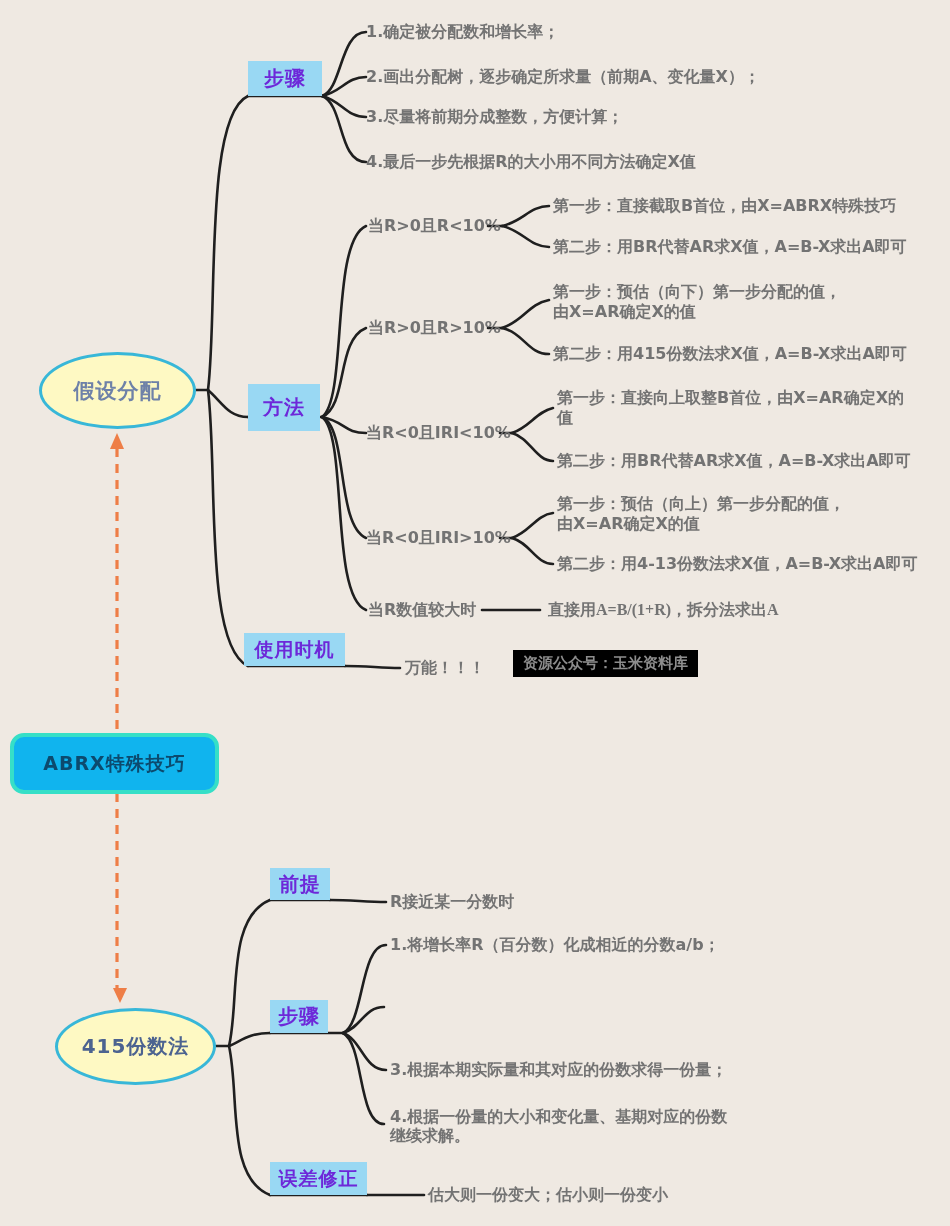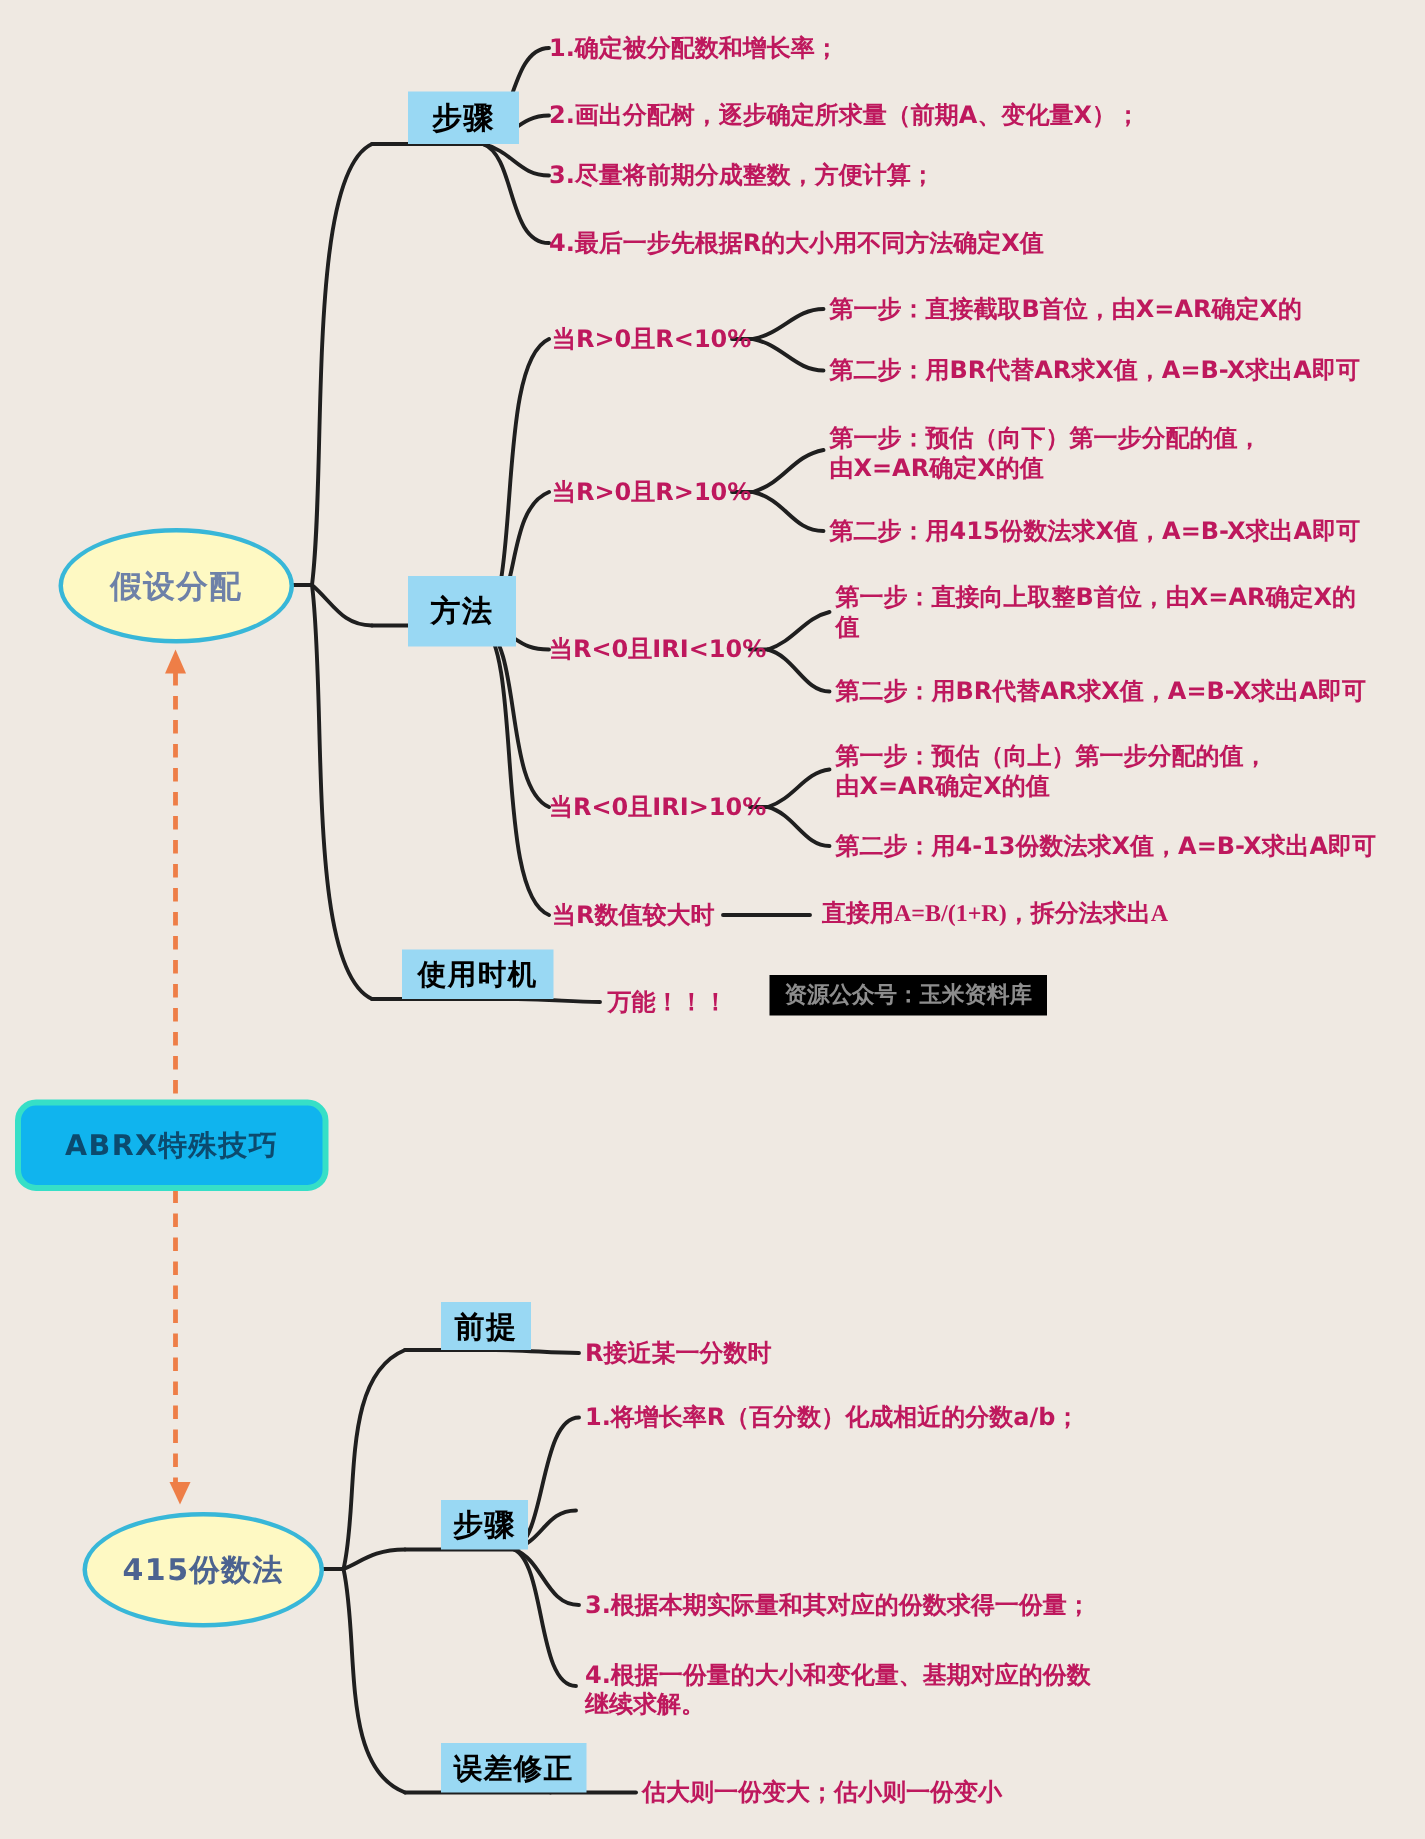--- a/index.html
+++ b/index.html
@@ -9,38 +9,37 @@
     font-family:"DejaVu Sans",sans-serif;
     position:relative;
     overflow:hidden;
   }
   #canvas{position:absolute;inset:0;width:950px;height:1226px;}
   svg#links{position:absolute;left:0;top:0;}
   .node-text{
     position:absolute;
     font-weight:bold;
     font-size:16px;
-    color:#be185d;
+    color:#737373;
     line-height:20px;
     white-space:nowrap;
     transform:translateY(-50%);
   }
   .multiline{
     white-space:pre-line;
     transform:none;
   }
   .label-box{
     position:absolute;
     background:#99d8f3;
-    color:#000000;
+    color:#6d28d9;
     font-weight:bold;
     font-size:20px;
     display:flex;align-items:center;justify-content:center;
     letter-spacing:1px;
-    margin-left:24px;
   }
   .oval{
     position:absolute;
     background:#fef9c3;
     border:3px solid #38b7d8;
     border-radius:50%;
     display:flex;align-items:center;justify-content:center;
     font-weight:bold;
     box-sizing:border-box;
   }
@@ -161,21 +160,21 @@
   <div class="node-text" style="left:366px;top:77px;">2.画出分配树，逐步确定所求量（前期A、变化量X）；</div>
   <div class="node-text" style="left:366px;top:117px;">3.尽量将前期分成整数，方便计算；</div>
   <div class="node-text" style="left:366px;top:162px;">4.最后一步先根据R的大小用不同方法确定X值</div>
 
   <div class="node-text" style="left:368px;top:226px;">当R&gt;0且R&lt;10%</div>
   <div class="node-text" style="left:368px;top:328px;">当R&gt;0且R&gt;10%</div>
   <div class="node-text" style="left:366px;top:433px;">当R&lt;0且IRI&lt;10%</div>
   <div class="node-text" style="left:366px;top:538px;">当R&lt;0且IRI&gt;10%</div>
   <div class="node-text" style="left:368px;top:610px;">当R数值较大时</div>
 
-  <div class="node-text" style="left:553px;top:206px;">第一步：直接截取B首位，由X=AR确定X的</div>
+  <div class="node-text" style="left:553px;top:206px;">第一步：直接截取B首位，由X=ABRX特殊技巧</div>
   <div class="node-text" style="left:553px;top:247px;">第二步：用BR代替AR求X值，A=B-X求出A即可</div>
 
   <div class="node-text multiline" style="left:553px;top:282px;">第一步：预估（向下）第一步分配的值，
 由X=AR确定X的值</div>
   <div class="node-text" style="left:553px;top:354px;">第二步：用415份数法求X值，A=B-X求出A即可</div>
 
   <div class="node-text multiline" style="left:557px;top:388px;">第一步：直接向上取整B首位，由X=AR确定X的
 值</div>
   <div class="node-text" style="left:557px;top:461px;">第二步：用BR代替AR求X值，A=B-X求出A即可</div>
 

